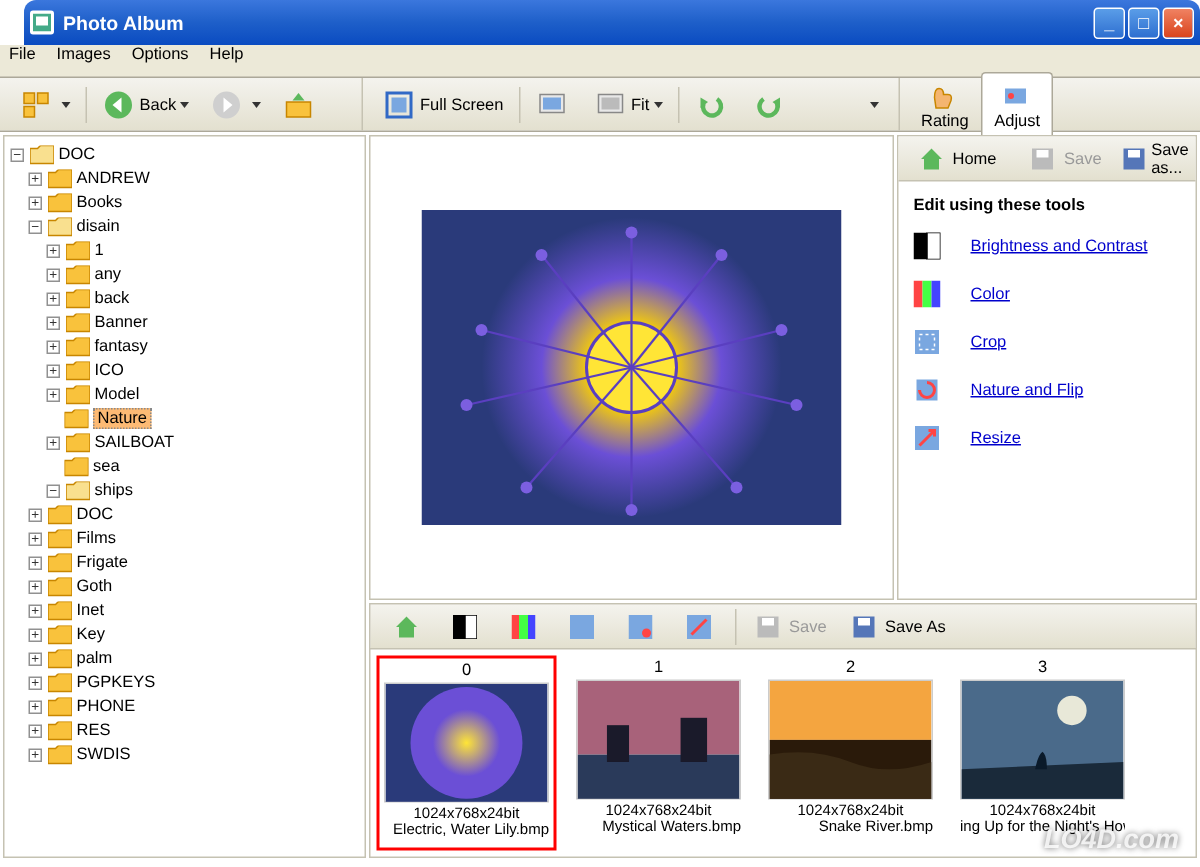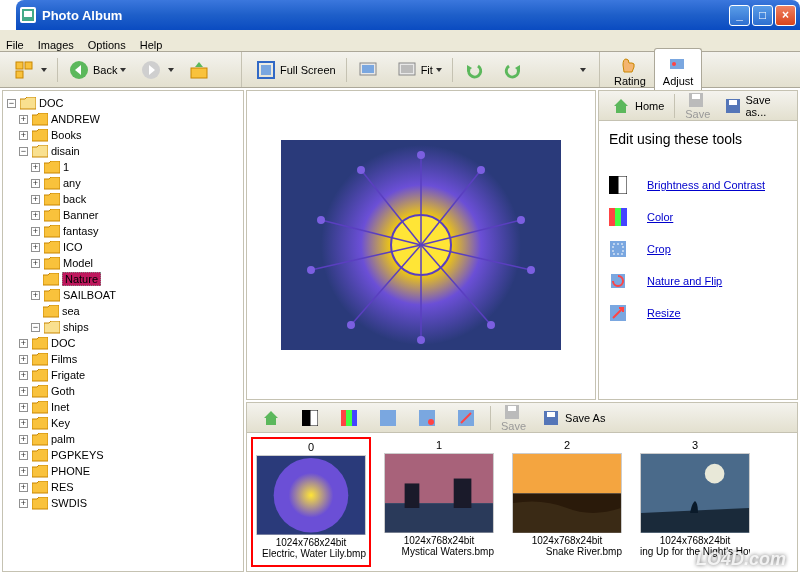--- a/index.html
+++ b/index.html
@@ -7,71 +7,71 @@
 
 
 .titlebar { height: 30px; background: linear-gradient(to bottom, #3b77dd 0%, #1e5fc9 50%, #0a4bc1 100%); display: flex; align-items: center; padding: 0 4px; border-radius: 8px 8px 0 0; margin-left: 16px; }
 .titlebar .icon { width: 16px; height: 16px; background: #fff; margin-right: 6px; border-radius: 2px; display:flex; align-items:center; justify-content:center; }
 .titlebar .title { color: #fff; font-weight: bold; font-size: 13px; flex: 1; }
 .winbtn { width: 21px; height: 21px; margin-left: 2px; border-radius: 3px; display: flex; align-items: center; justify-content: center; color: #fff; font-weight: bold; border: 1px solid #fff; font-size: 12px; cursor:pointer; }
 .winbtn.min, .winbtn.max { background: linear-gradient(to bottom, #5a9de8, #2e6fd0); }
 .winbtn.close { background: linear-gradient(to bottom, #f08262, #d9441d); }
 
 
-.menubar { height: 22px; background: #ece9d8; display: flex; align-items: flex-end; padding: 0 6px; border-bottom: 1px solid #aca899; }
+.menubar { height: 22px; background: #ece9d8; display: flex; align-items: flex-start; padding: 0 6px; border-bottom: 1px solid #aca899; }
 .menubar span { margin-right: 14px; cursor:pointer; }
 
 
 .toolbars { height: 36px; background: linear-gradient(to bottom, #f4f3ee, #e3e0cf); border-bottom: 1px solid #aca899; display: flex; align-items: center; }
 .tb-group { display: flex; align-items: center; height: 100%; padding: 0 6px; border-right: 1px solid #c5c2b2; }
 .tb-btn { height: 28px; display: flex; align-items: center; padding: 0 6px; margin: 0 1px; border-radius: 3px; cursor:pointer; }
 .tb-icon { width: 22px; height: 22px; display: inline-flex; align-items:center; justify-content:center; margin-right: 3px; }
 .dropdown-arrow { width: 0; height: 0; border-left: 3px solid transparent; border-right: 3px solid transparent; border-top: 4px solid #333; margin-left: 3px; }
 .sep { width: 1px; height: 24px; background: #c5c2b2; margin: 0 3px; }
 
 
 .content { display: flex; height: calc(578px - 30px - 22px - 36px - 4px); }
 
 
 .tree-panel { width: 242px; background: #fff; border: 1px solid #c5c2b2; margin: 2px; overflow-y: auto; padding: 4px; }
 .tree-node { display: flex; align-items: center; height: 16px; white-space: nowrap; }
 .tree-toggle { width: 9px; height: 9px; border: 1px solid #919191; display: inline-flex; align-items:center; justify-content:center; font-size: 9px; line-height: 7px; margin-right: 4px; color: #333; cursor:pointer; background:#fff; }
 .tree-spacer { width: 12px; display: inline-block; }
 .tree-folder { width: 16px; height: 13px; margin-right: 3px; }
 .tree-label { cursor:pointer; }
-.tree-label.selected { background: #be185d; border: 1px dotted #888; padding: 0 2px; }
+.tree-label.selected { background: #fdba74; border: 1px dotted #888; padding: 0 2px; }
 
 
 .right-panel { flex: 1; display: flex; flex-direction: column; margin: 2px 2px 2px 0; }
 .preview-row { display: flex; flex: 1; }
 .preview-area { flex: 1; border: 1px solid #c5c2b2; display: flex; align-items: center; justify-content: center; background: #fff; padding: 10px; }
 .preview-img { width: 100%; height: 100%; max-width: 280px; max-height: 210px; }
 
 
 .tools-panel { width: 200px; border: 1px solid #c5c2b2; margin-left: 2px; background: #fff; display:flex; flex-direction:column; }
 .tab { padding: 4px 8px; display:flex; align-items:center; cursor:pointer;flex-direction:column; }
 .tab.active { background: #fff; border: 1px solid #aca899; border-bottom: 1px solid #fff; border-radius: 3px 3px 0 0; }
 .tools-bar { height: 30px; background: linear-gradient(to bottom,#f4f3ee,#e3e0cf); display:flex; align-items:center; padding: 0 4px; border-bottom: 1px solid #c5c2b2; }
 .tools-body { padding: 10px; }
-.tools-body h4 { font-size: 14px; font-weight: normal; margin-bottom: 29px; }
+.tools-body h4 { font-size: 11px; font-weight: bold; margin-bottom: 12px; }
 .tool-link { display: flex; align-items: center; margin-bottom: 14px; }
 .tool-link a { color: #0000cc; text-decoration: underline; margin-left: 20px; cursor:pointer; }
 .tool-icon { width: 18px; height: 18px; }
 
 
 .thumb-toolbar { height: 30px; background: linear-gradient(to bottom,#f4f3ee,#e3e0cf); border: 1px solid #c5c2b2; border-bottom: none; margin-top: 2px; display:flex; align-items:center; padding: 0 6px; }
 .thumb-strip { height: 140px; border: 1px solid #c5c2b2; background: #fff; display: flex; padding: 4px; gap: 8px; overflow:hidden; }
 .thumb { width: 120px; display: flex; flex-direction: column; align-items: center; padding: 2px; cursor:pointer; }
 .thumb.selected { border: 2px solid #ff0000; }
 .thumb-idx { font-size: 11px; height: 14px; }
 .thumb-img { width: 110px; height: 80px; border: 1px solid #ccc; }
 .thumb-meta { font-size: 10px; text-align: center; margin-top: 2px; width: 110px; overflow: hidden; white-space: nowrap; }
 .thumb-name { font-size: 10px; text-align: right; width: 110px; overflow: hidden; white-space: nowrap; }
 
-.disabled { color: #999; flex-direction: column; }
+.disabled { color: #999; }
 
 
 .tree-panel::-webkit-scrollbar { width: 16px; }
 .tree-panel::-webkit-scrollbar-track { background: #f1efe2; }
 .tree-panel::-webkit-scrollbar-thumb { background: #c5c2b2; border: 1px solid #aca899; }
 
 .watermark { position: absolute; bottom: 8px; right: 14px; color: rgba(255,255,255,0.8); font-size: 18px; font-weight: bold; font-style: italic; text-shadow: 0 0 4px rgba(0,0,0,0.6); pointer-events:none; }
 </style>
 </head>
 <body>

